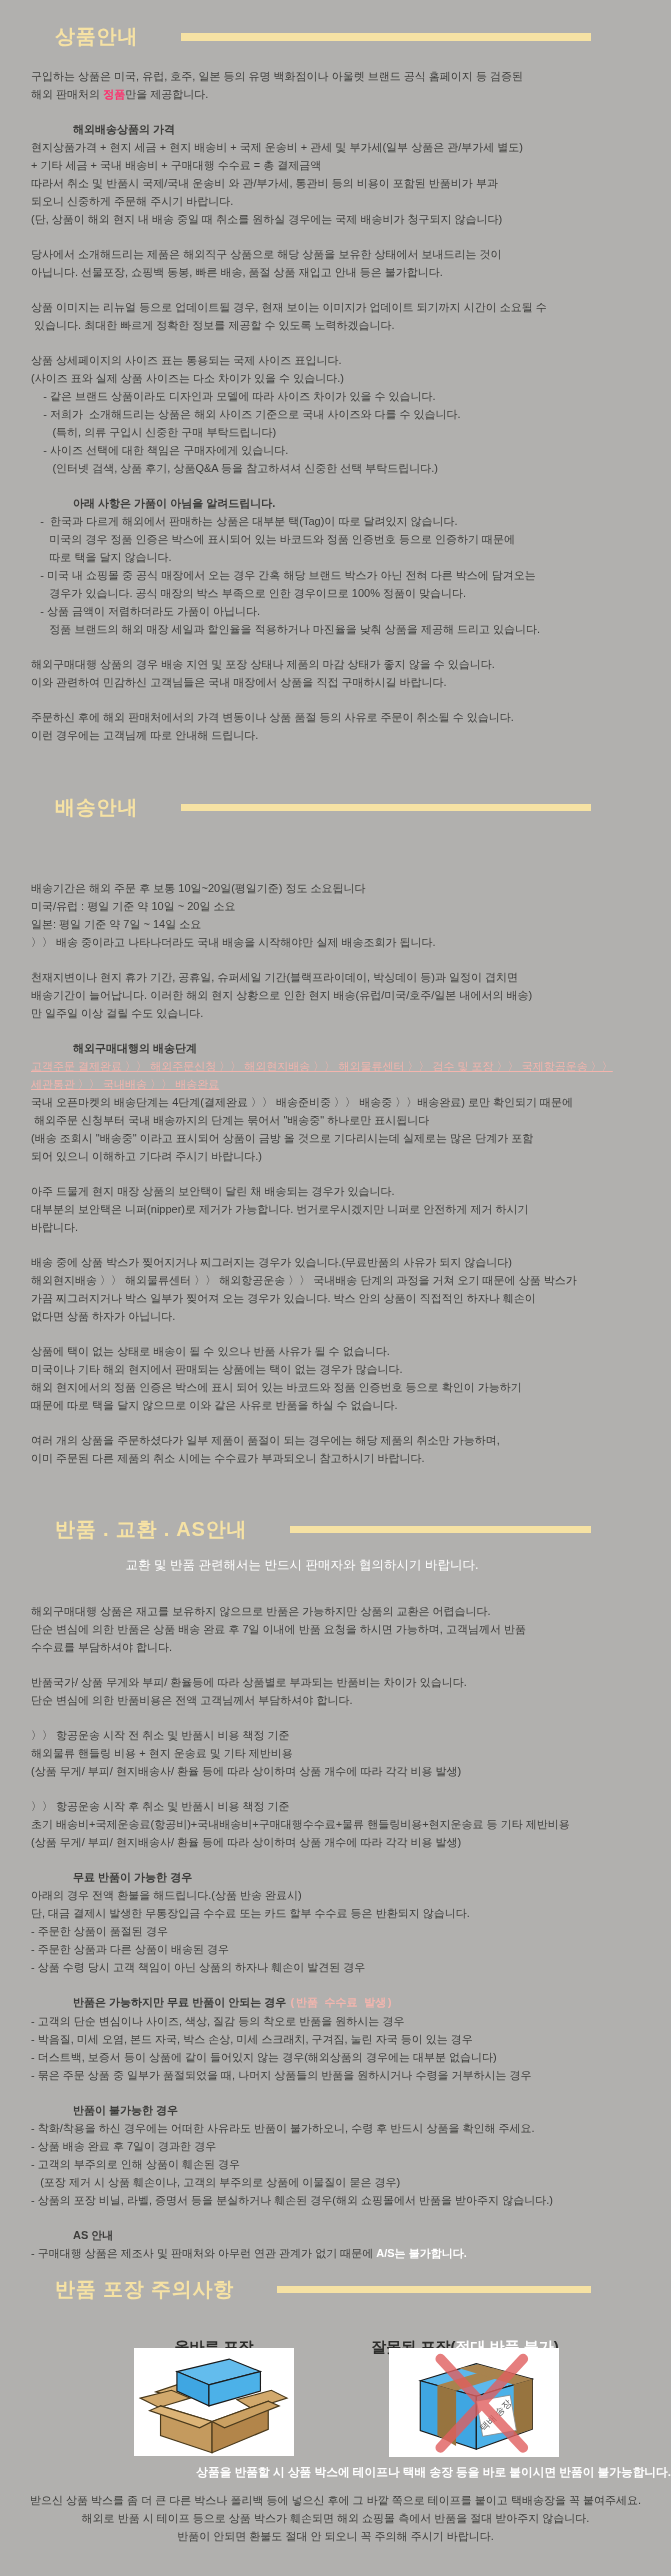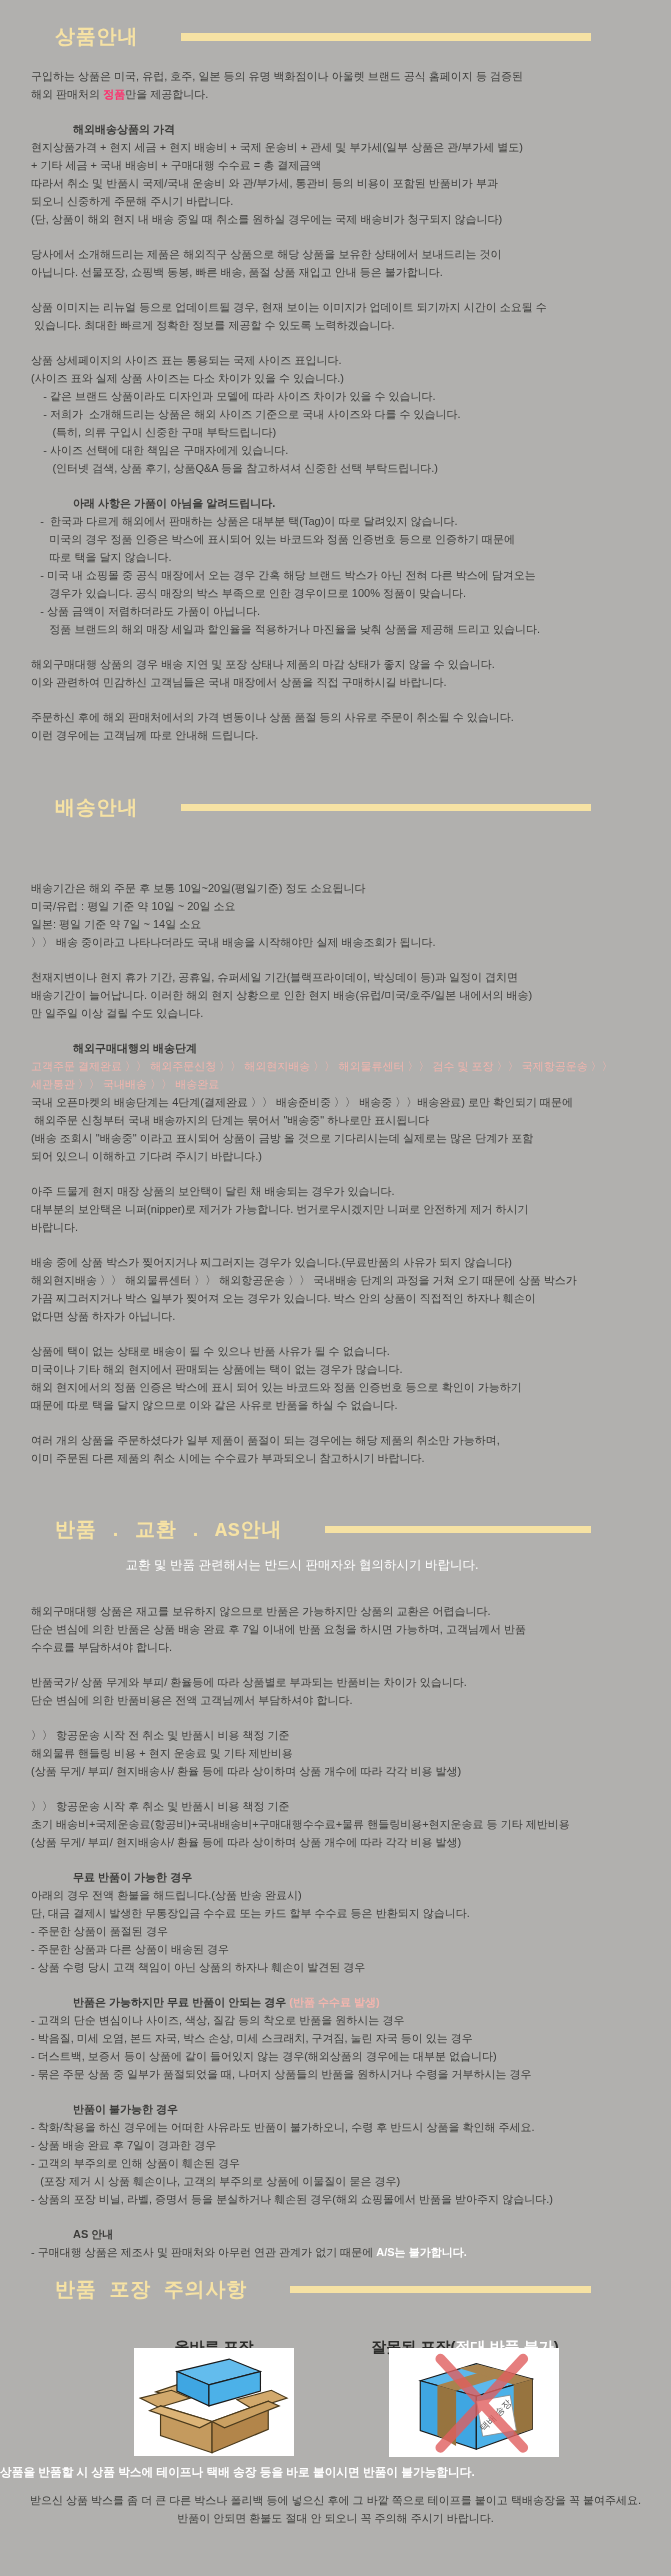--- a/index.html
+++ b/index.html
@@ -17,52 +17,52 @@
     color:var(--ink);
     overflow:hidden;
   }
   .section-header{
     position:absolute;left:0;width:671px;
     display:flex;align-items:center;
   }
   .section-title{
     color:var(--accent);
     font-size:20px;font-weight:bold;letter-spacing:0.8px;
-    margin-left:55px;white-space:nowrap;font-family:Liberation Mono, monospace;
+    margin-left:55px;white-space:nowrap;
   }
   .section-bar{
     flex:1;height:7.8px;background:var(--accent);
     margin-left:43px;margin-right:80px;
   }
   .content{
     position:absolute;left:31px;width:610px;
     font-size:11px;line-height:18px;
     white-space:pre-wrap;
   }
   .block{margin:0 0 17px 0;}
   .line{min-height:18px;}
   .s-b{font-weight:bold;margin-left:42px;}
   .s-pink{color:var(--pink);font-weight:bold;}
-  .s-soft{color:var(--soft);}
-  .s-softb{color:var(--soft);font-weight:bold;}
+  .s-soft{color:var(--soft);text-decoration:underline;}
+  .s-softb{color:var(--soft);font-weight:bold;font-family:Liberation Mono, monospace;}
   .s-white{color:#ffffff;font-weight:bold;}
   .notice{
     position:absolute;left:0;width:604px;text-align:center;
     color:#ffffff;font-weight:normal;font-size:12.5px;
   }
   .col-title{
     position:absolute;text-align:center;
     font-size:15px;font-weight:bold;color:#2e2e2c;white-space:nowrap;margin-top:31px;
   }
   .img-frame{
     position:absolute;background:#ffffff;
   }
   .img-frame svg{display:block;width:100%;height:100%;}
   .footer-white{
-    position:absolute;left:0;width:671px;text-align:left;
+    position:absolute;left:0;width:671px;text-align:right;
     color:#ffffff;font-weight:bold;font-size:11.7px;
   }
   .footer-lines{
     position:absolute;left:0;width:671px;text-align:center;
     font-size:11px;line-height:17px;color:#3c3c3a;
   }
 </style>
 </head>
 <body>
 
@@ -135,15 +135,16 @@
     <g stroke="#e05f5f" stroke-width="13" stroke-linecap="round" opacity="0.8">
       <line x1="66" y1="14" x2="172" y2="128"></line>
       <line x1="172" y1="14" x2="66" y2="128"></line>
     </g>
   </svg>
 </div>
 
 <div class="footer-white" style="top:2465px">상품을 반품할 시 상품 박스에 테이프나 택배 송장 등을 바로 붙이시면 반품이 불가능합니다.</div>
 <div class="footer-lines" style="top:2492px">
     <div class="line">받으신 상품 박스를 좀 더 큰 다른 박스나 폴리백 등에 넣으신 후에 그 바깥 쪽으로 테이프를 붙이고  택배송장을 꼭 붙여주세요.</div>
+    <div class="line">해외로 반품 시 테이프 등으로 상품 박스가 훼손되면 해외 쇼핑몰 측에서 반품을 절대 받아주지 않습니다.</div>
     <div class="line">반품이 안되면 환불도 절대 안 되오니 꼭 주의해 주시기 바랍니다.</div>
   </div>
 
 
 </body></html>

